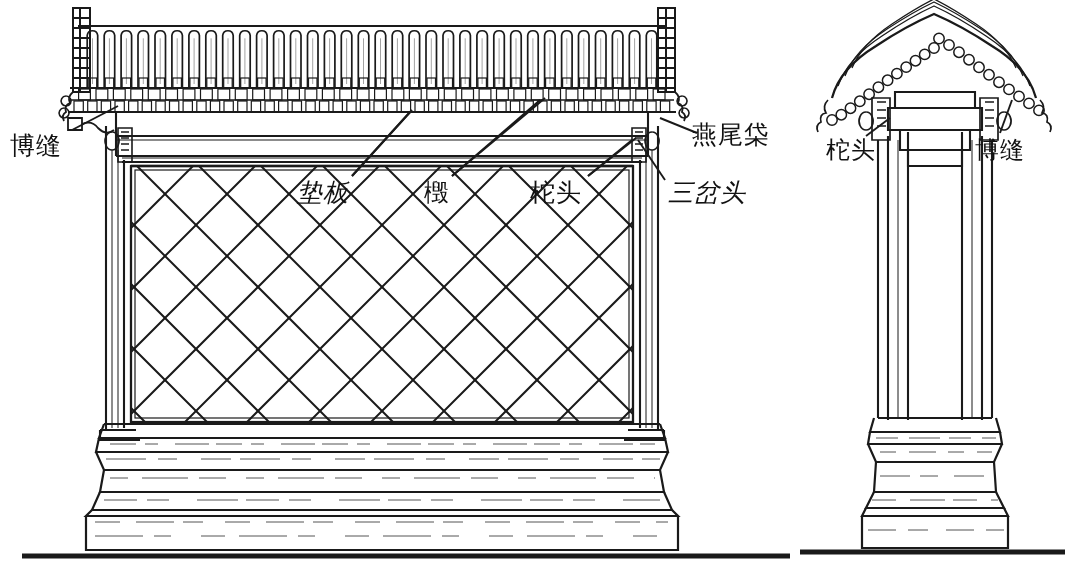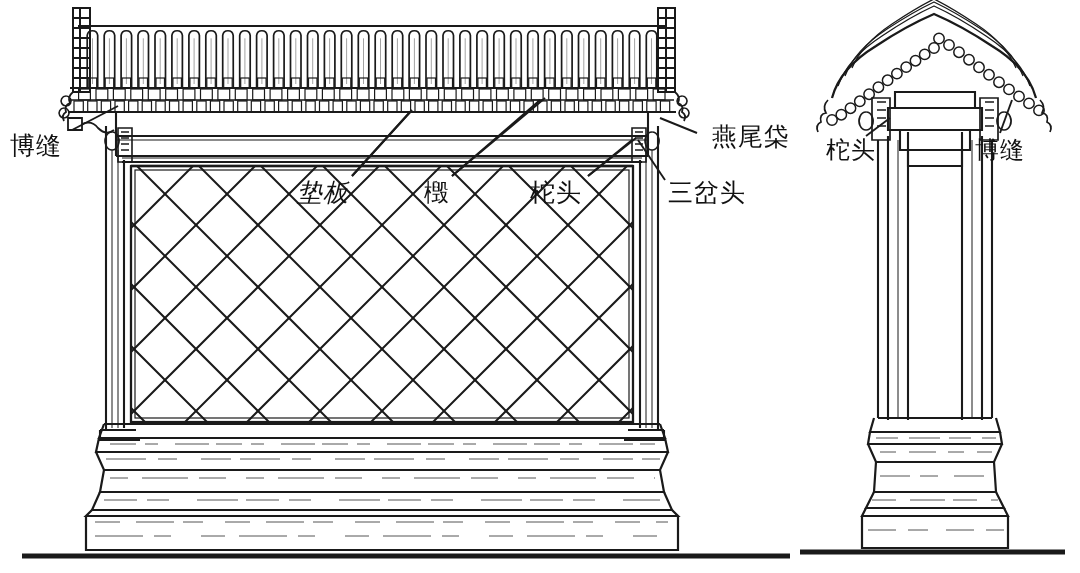--- a/index.html
+++ b/index.html
@@ -478,18 +478,18 @@
           <line x1="588" y1="176" x2="636" y2="138" stroke-width="2.1"></line>
         </g>
 
   </g>
 </svg>
 
 <div class="lbl" style="left:10px;  top:133px;">博缝</div>
 <div class="lbl" style="left:297px; top:180px;font-style:italic;">垫板</div>
 <div class="lbl" style="left:424px; top:180px;">檓</div>
 <div class="lbl" style="left:530px; top:180px;">柁头</div>
-<div class="lbl" style="left:712px; top:124px;">燕尾柋</div>
-<div class="lbl" style="left:668px; top:180px;">三岔头</div>
+<div class="lbl" style="left:692px; top:124px;font-family:Liberation Mono, monospace;">燕尾柋</div>
+<div class="lbl" style="left:668px; top:180px;font-style:italic;">三岔头</div>
 <div class="lbl sm" style="left:826px; top:138px;">柁头</div>
 <div class="lbl sm" style="left:975px; top:138px;">博缝</div>
 
 </div>
 
 </body></html>

